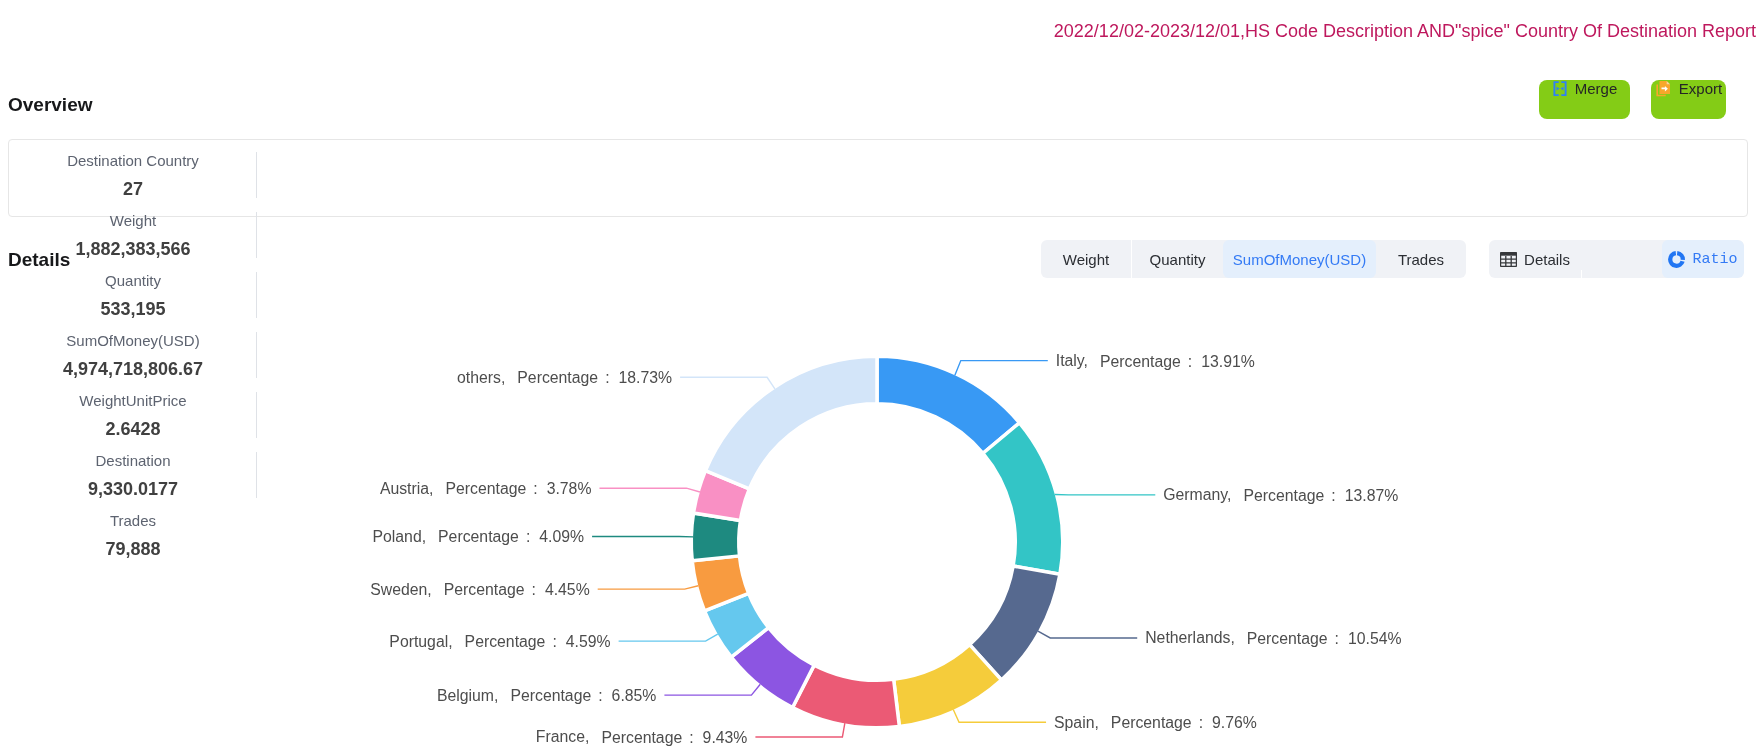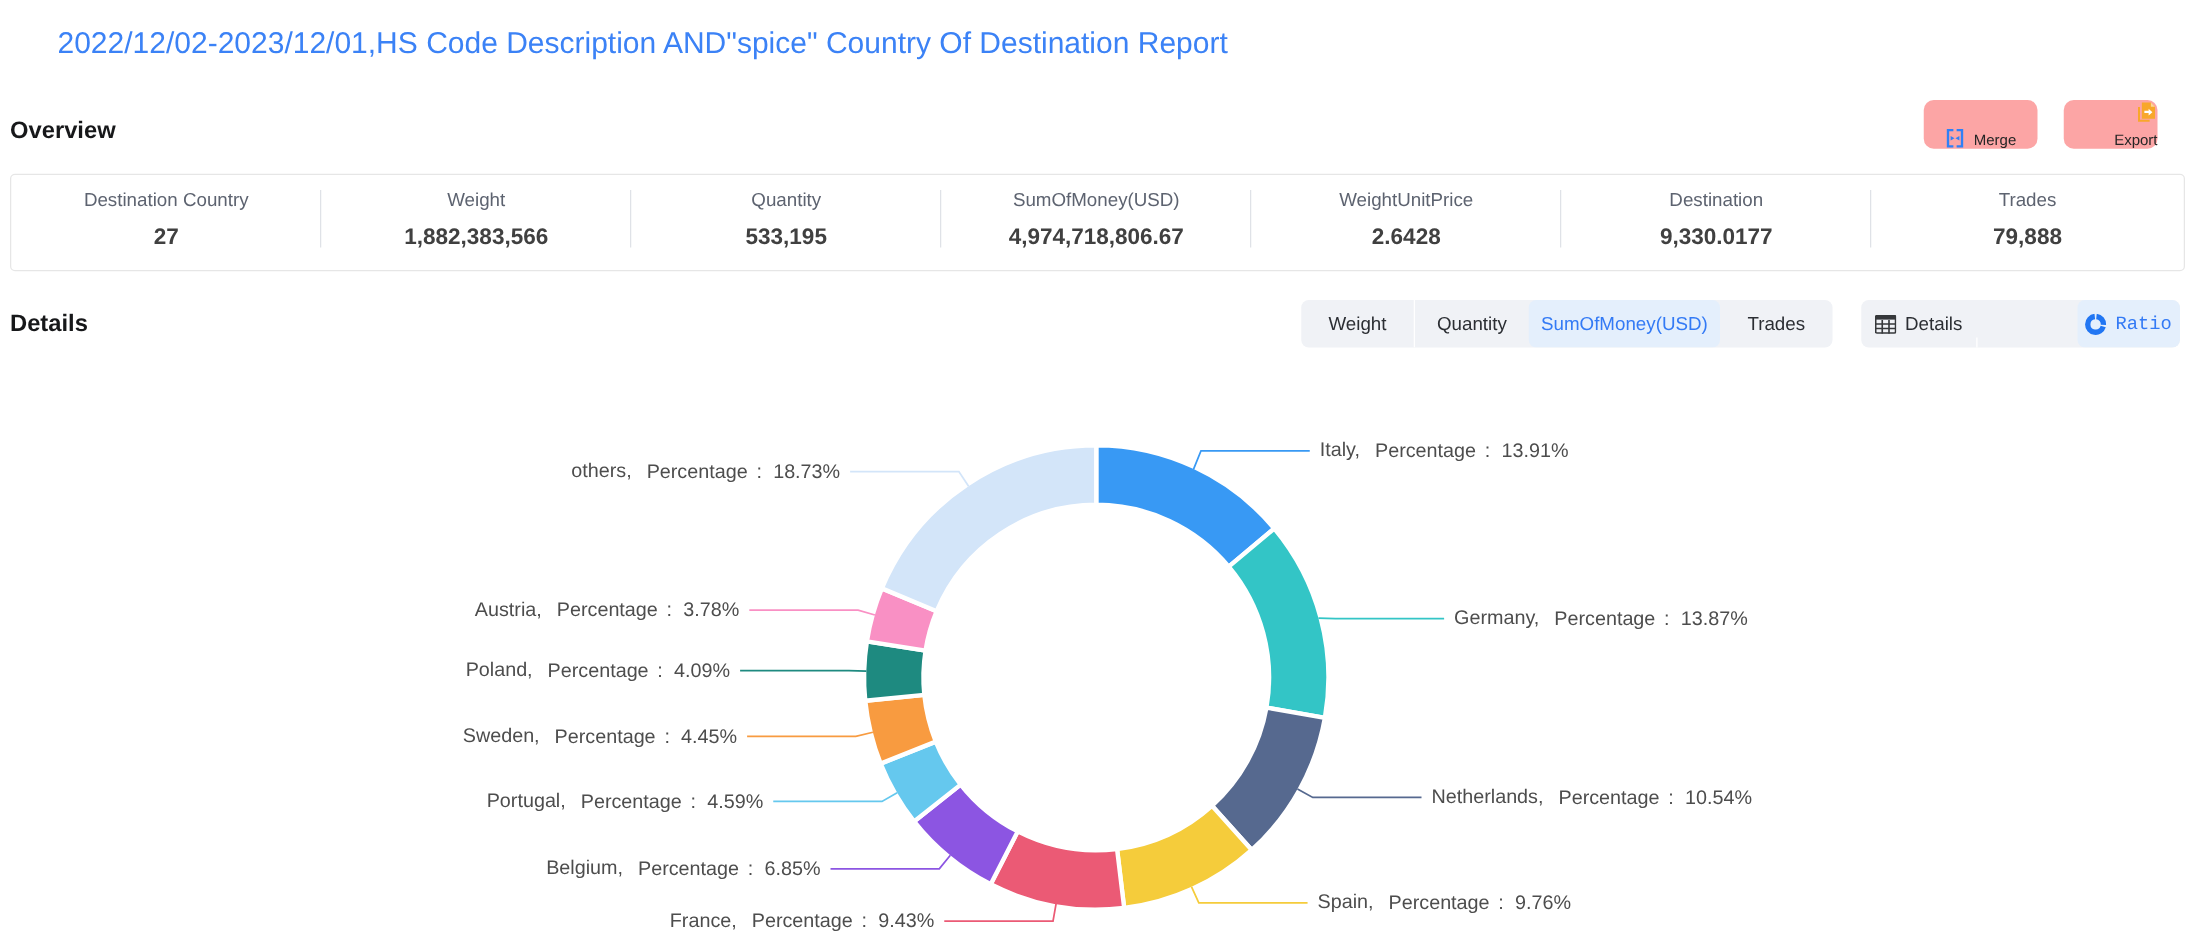--- a/index.html
+++ b/index.html
@@ -1,26 +1,26 @@
 <!DOCTYPE html>
 <html><head>
 <meta charset="utf-8">
 <style>
 * { margin:0; padding:0; box-sizing:border-box; }
 html,body { background:#fff; }
 body { width:1756px; height:753px; position:relative; overflow:hidden;
   font-family:"Liberation Sans", sans-serif; }
 .abs { position:absolute; }
-.title { left:46px; top:21px; width:1710px; text-align:left; font-size:24px; color:#3b82f6; }
+.title { left:46px; top:21px; width:1710px; text-align:right; font-size:18px; color:#be185d; }
 .h2 { left:8px; font-size:19px; font-weight:700; color:#17181a; }
-.btn { top:80px; height:39px; background:#fca5a5; border-radius:8px;
-  display:flex; align-items:flex-end; justify-content:center; gap:7px;
-  font-size:12px; color:#262626; }
+.btn { top:80px; height:39px; background:#84cc16; border-radius:8px;
+  display:flex; align-items:flex-start; justify-content:center; gap:7px;
+  font-size:15px; color:#262626; }
 .ovbox { left:8px; top:139px; width:1740px; height:78px; border:1px solid #e6e6e6;
-  border-radius:4px; display:flex; }
+  border-radius:4px; display:flex;flex-direction:column; }
 .ovcol { width:248px; position:relative; text-align:center; padding-top:12px; }
 .ovcol:last-child { flex:1; }
 .ovcol .lbl { font-size:15px; color:#5d6370; line-height:17px; }
 .ovcol .val { font-size:18px; font-weight:700; color:#404040; margin-top:10px; }
 .ovdiv { position:absolute; right:0; top:12px; height:46px; width:1px; background:#dfe2e7; }
 .tabs { top:240px; height:38px; border-radius:6px; background:#f0f2f6; display:flex; overflow:hidden; }
 .tab { display:flex; align-items:center; justify-content:center; gap:7px;
   font-size:15px; color:#2b2e33; height:100%; }
 .tab.sep { border-left:1px solid #fff; }
 .tab.sel { background:#e4effc; color:#337af5; border-radius:6px; }
@@ -36,21 +36,21 @@
       <g fill="none" stroke="#2f80f7" stroke-width="1.9">
         <path d="M6.7 2.1H2.4v13h4.3"></path>
         <path d="M9.3 2.1h4.3v13H9.3"></path>
       </g>
       <path d="M7.6 8.6 4.5 6.8v3.6z" fill="#2f80f7"></path>
       <path d="M8.4 8.6l3.1-1.8v3.6z" fill="#2f80f7"></path>
     </svg>
 <span>Merge</span>
   </div>
 
-<div class="abs btn" style="left:1651px; width:75px;flex-direction:column;">
+<div class="abs btn" style="left:1651px; width:75px;">
 <svg width="17" height="17" viewBox="0 0 17 17">
       <path d="M2.2 4.5v11h8.5" fill="none" stroke="#f8a72b" stroke-width="1.6"></path>
       <path d="M4.5 1h7.2l3.3 3.3V14H4.5z" fill="#f8a72b"></path>
       <path d="M11.7 1v3.3H15z" fill="#fcd79c"></path>
       <path d="M6.5 7.6h3.4V6l3 2.7-3 2.7V9.3H6.5z" fill="#fff"></path>
     </svg>
 <span>Export</span>
   </div>
 
 <div class="abs ovbox">

